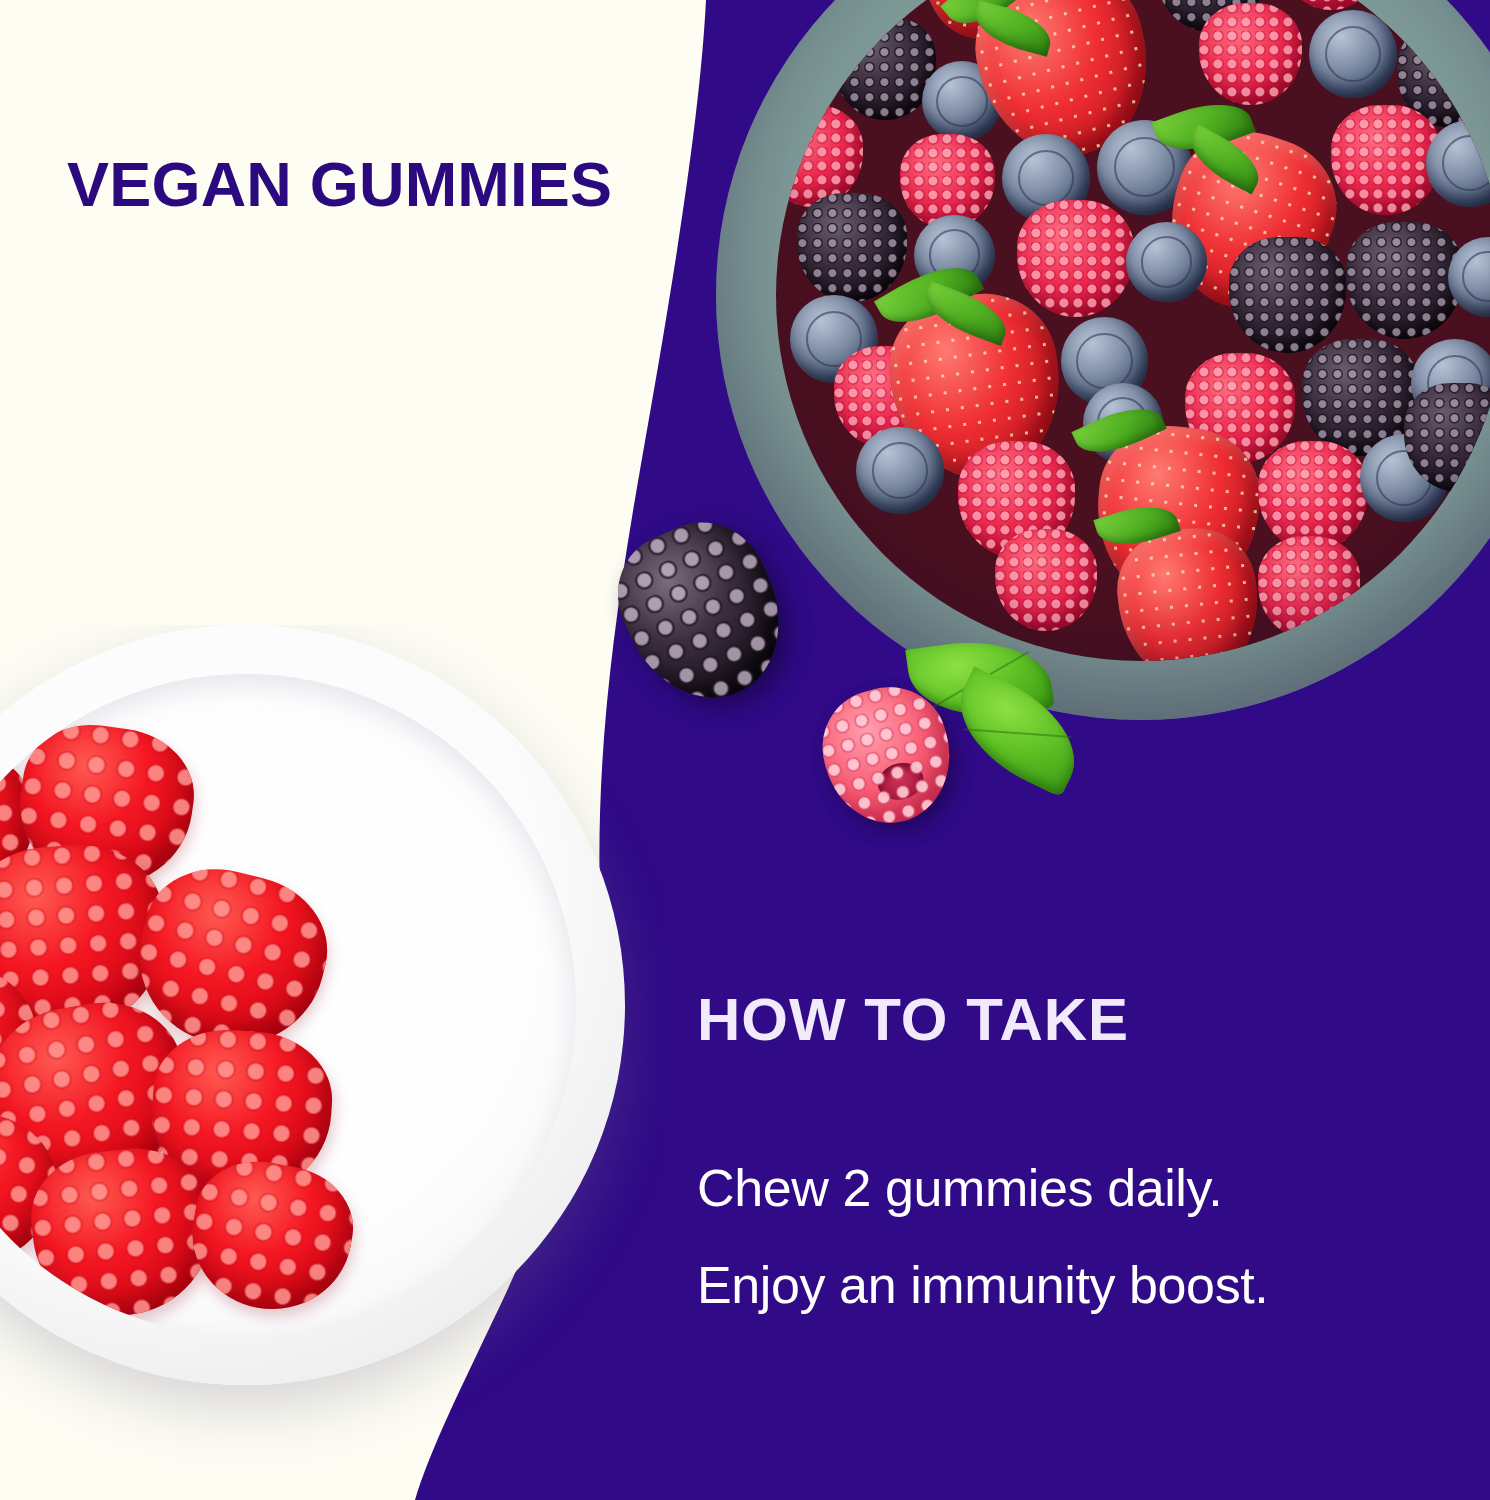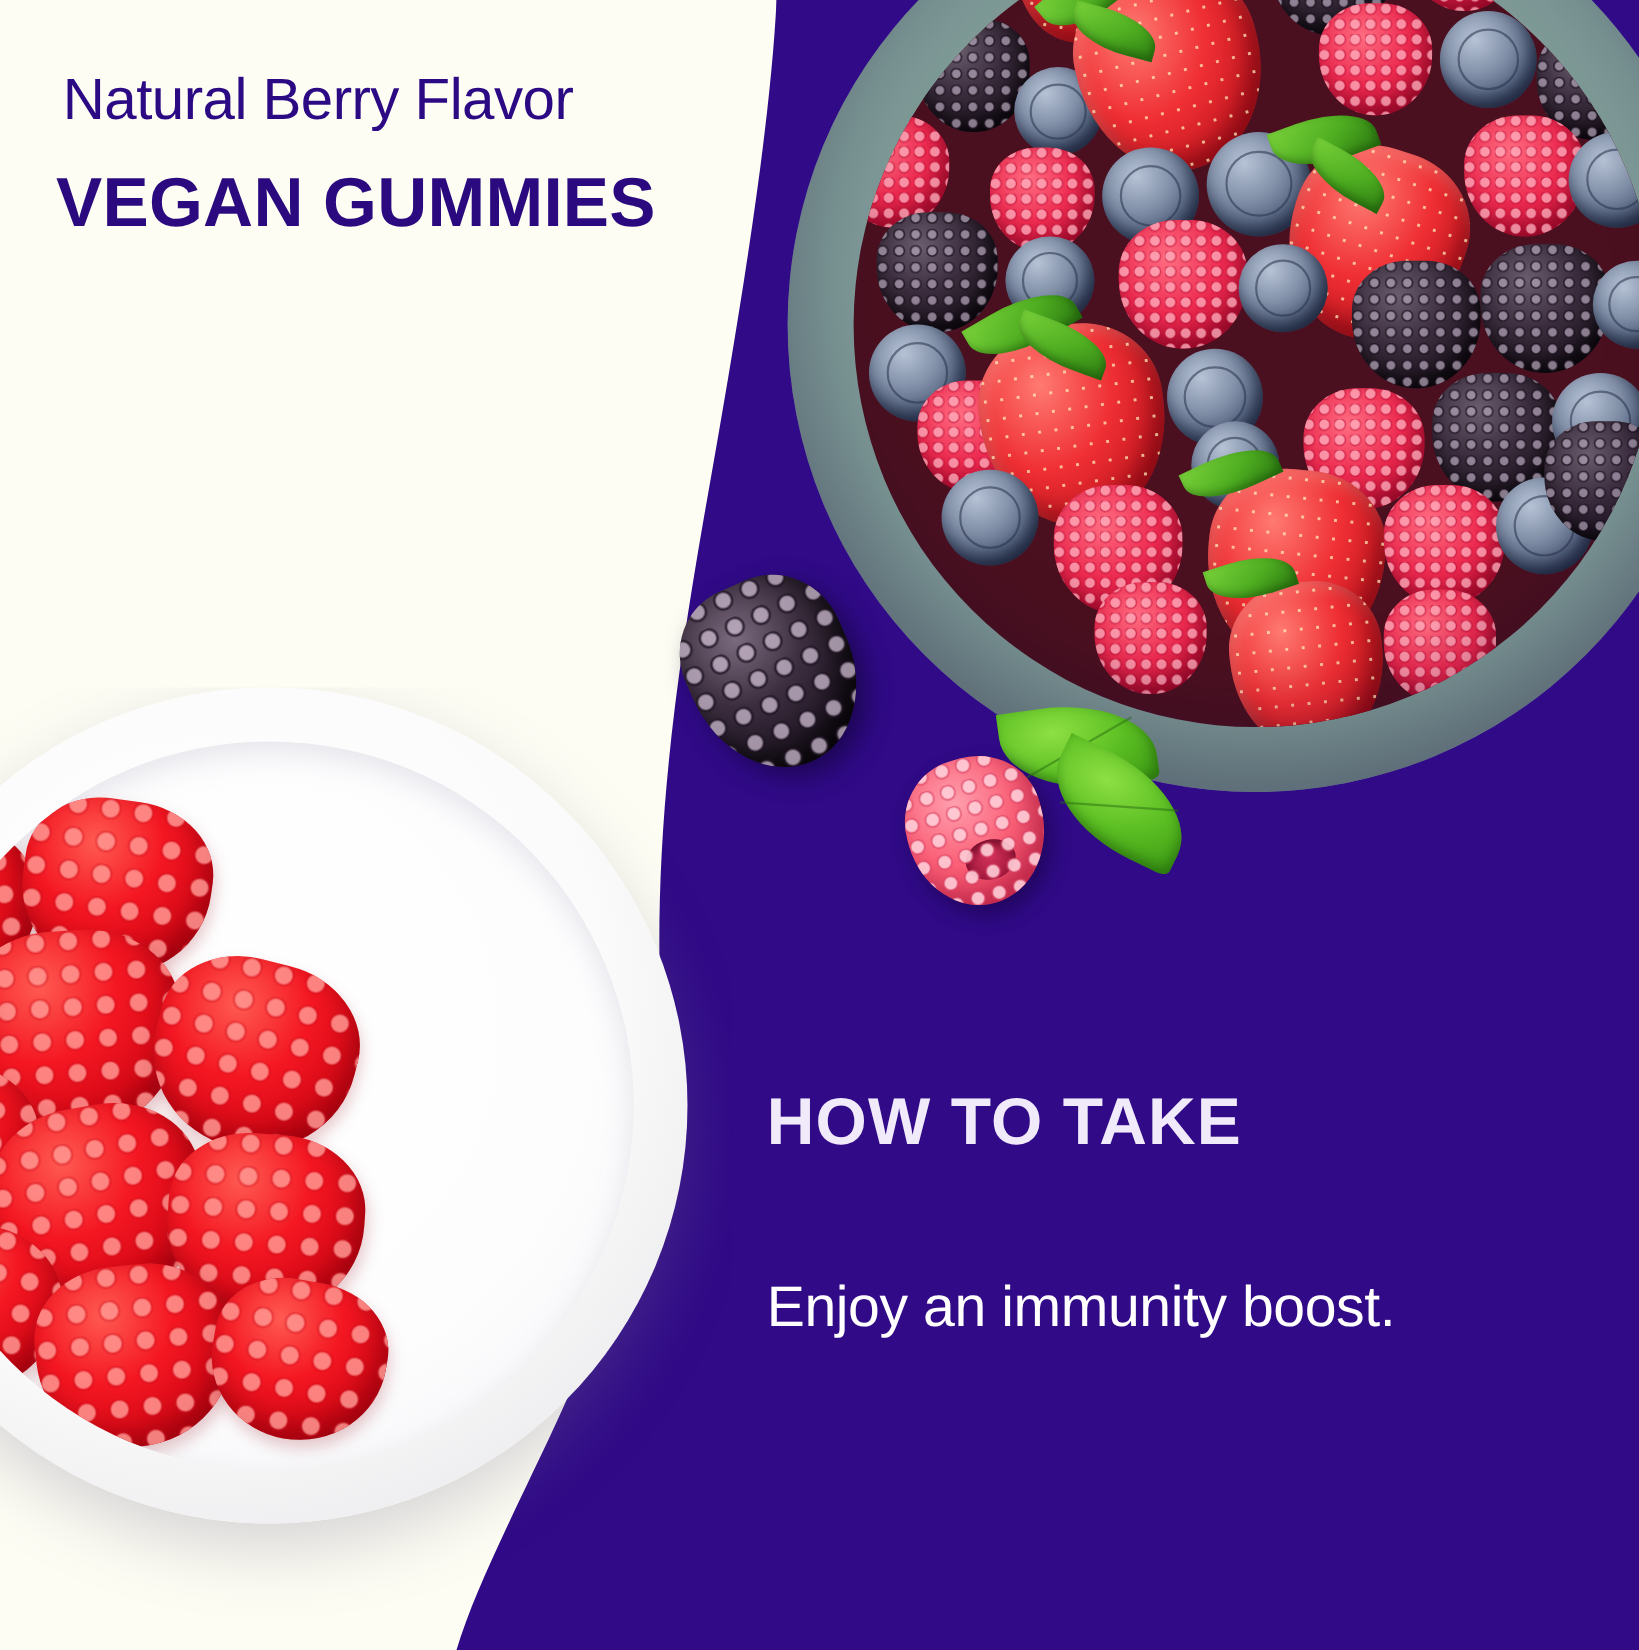--- a/index.html
+++ b/index.html
@@ -214,21 +214,21 @@
   
   .kicker {
     position:absolute;
     left:57px; top:62px;
     font-size:53px; font-weight:400; letter-spacing:-.5px;
     color:#2C0A84; line-height:1.08;
     z-index:20; white-space:nowrap;
   }
   .headline {
     position:absolute;
-    left:51px; top:150px;
+    left:67px; top:150px;
     font-size:63px; font-weight:700; letter-spacing:.2px;
     color:#2A0A7E; line-height:1.08;
     z-index:20; white-space:nowrap;
   }
 
   
   .how-title {
     position:absolute;
     left:697px; top:988px;
     font-size:60px; font-weight:700; letter-spacing:1px;
@@ -340,23 +340,23 @@
         <span class="gummy" style="left:12%;top:50%;width:29%;height:27%;transform:rotate(-10deg);"></span>
         <span class="gummy" style="left:36%;top:54%;width:27%;height:25%;transform:rotate(4deg);"></span>
         <span class="gummy" style="left:-4%;top:66%;width:25%;height:23%;transform:rotate(16deg);"></span>
         <span class="gummy" style="left:18%;top:72%;width:27%;height:25%;transform:rotate(-6deg);"></span>
         <span class="gummy" style="left:42%;top:74%;width:24%;height:22%;transform:rotate(10deg);"></span>
         <span class="gummy" style="left:-10%;top:30%;width:22%;height:20%;transform:rotate(-18deg);"></span>
       </div>
     </div>
   </div>
 
-  <div class="kicker">Natural Berry Flavor</div>
 
   <div class="headline">VEGAN GUMMIES</div>
 
   <div class="how-title">HOW TO TAKE</div>
 
   <div class="how-lines">
+    <div class="how-line">Chew 2 gummies daily.</div>
     <div class="how-line">Enjoy an immunity boost.</div>
   </div>
 
 </div>
 
 </body></html>

